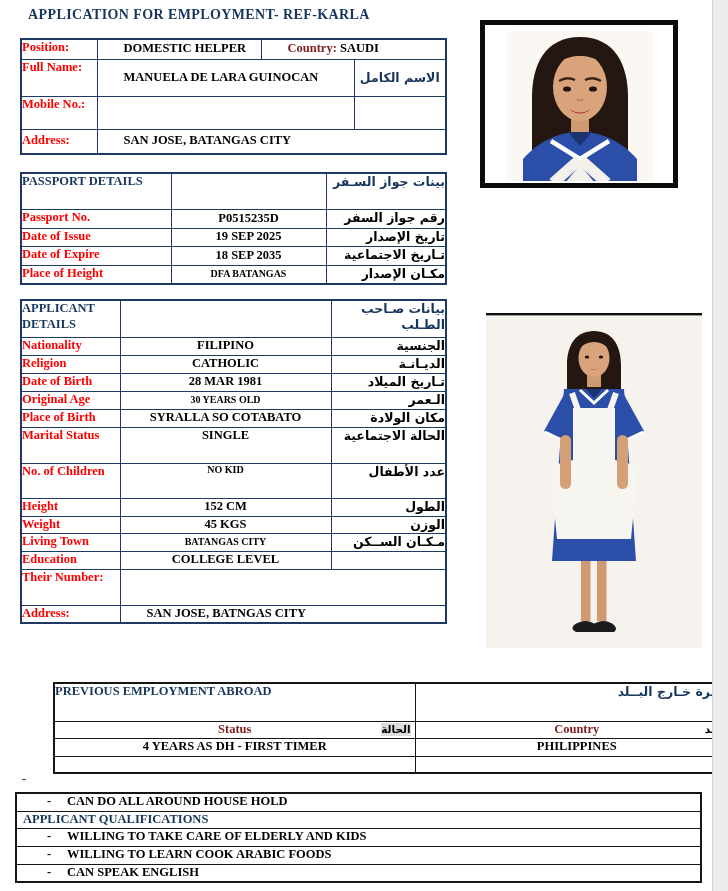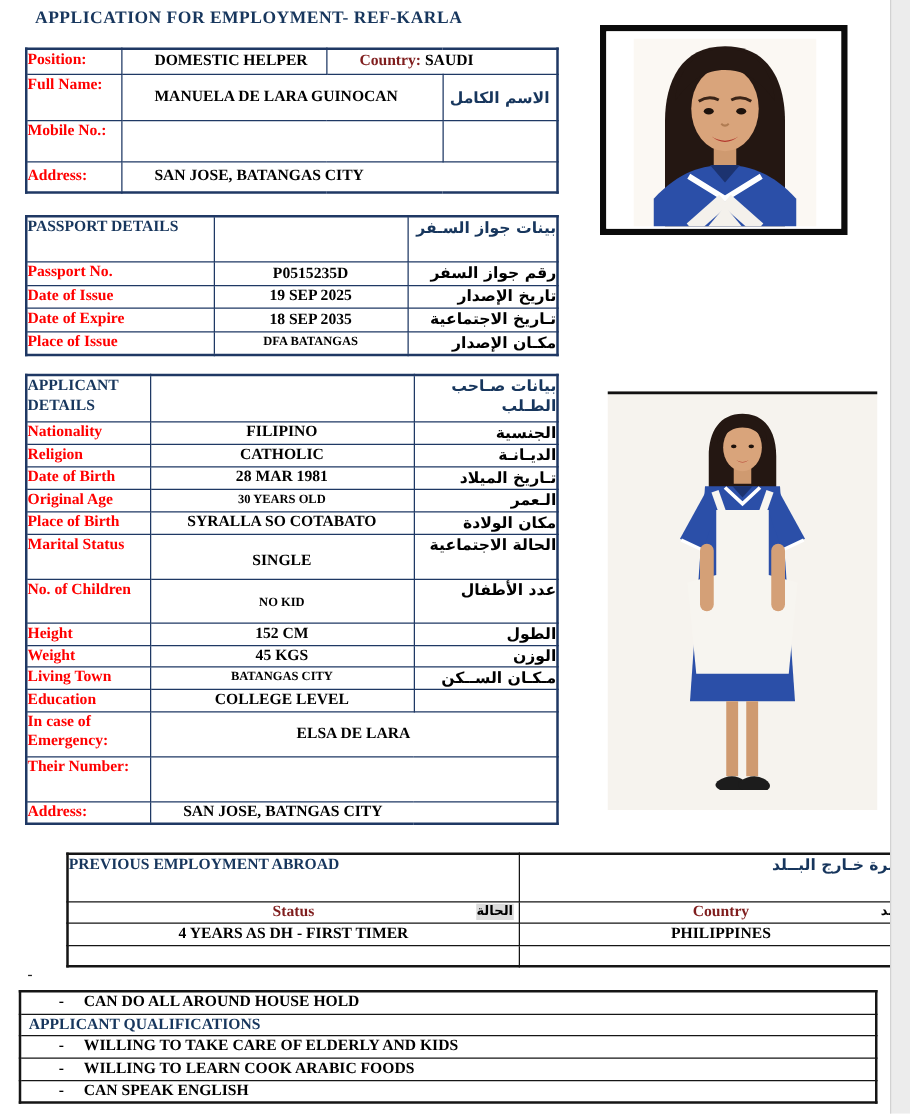--- a/index.html
+++ b/index.html
@@ -19,21 +19,21 @@
   table.doc{position:absolute;border-collapse:collapse;table-layout:fixed;}
   table.doc td{border:1.4px solid #1f3864;font-weight:bold;font-size:12.5px;
     padding:0;overflow:hidden;line-height:1.25;}
   table.doc.blk td{border-color:#151515;}
   table.doc{border:2px solid #1f3864;}
   table.doc.blk{border:2px solid #151515;}
 
   td.lbl{color:#ff0000;text-align:left;padding:1px 2px 0 7px;vertical-align:top;}
   td.hdr{color:#17365d;text-align:left;padding:1px 2px 0 7px;vertical-align:top;font-size:12.5px;}
   td.val{text-align:center;vertical-align:middle;}
-  td.val.vtop{vertical-align:top;padding-top:13px;}
+  td.val.vtop{vertical-align:top;padding-top:0;}
   td.val.left{text-align:left;padding-left:26px;}
   .small{font-size:10px !important;}
   td.ar{font-family:"DejaVu Sans",sans-serif;font-size:10.5px;font-weight:bold;
     text-align:right;direction:rtl;padding:1px 5px 0 2px;vertical-align:top;}
   td.ar.navy{color:#17365d;}
 
   
   .center-rel{position:relative;text-align:center;vertical-align:middle;}
   .red{color:#7f1d1d;}
   .navy{color:#17365d;}
@@ -138,21 +138,21 @@
     <td class="lbl">Date of Issue</td>
     <td class="val">19 SEP 2025</td>
     <td class="ar">تاريخ الإصدار</td>
   </tr>
   <tr style="height:19px">
     <td class="lbl">Date of Expire</td>
     <td class="val">18 SEP 2035</td>
     <td class="ar">تـاريخ الاجتماعية</td>
   </tr>
   <tr style="height:19px">
-    <td class="lbl">Place of Issue</td>
+    <td class="lbl">Place of Height</td>
     <td class="val small">DFA BATANGAS</td>
     <td class="ar">مكـان الإصدار</td>
   </tr>
 </tbody>
   </table>
 
 <table class="doc" style="left:20px;top:299px;width:425px;">
   <colgroup>
       <col style="width:99px">
       <col style="width:211px">
@@ -211,24 +211,20 @@
   </tr>
   <tr style="height:18px">
     <td class="lbl">Living Town</td>
     <td class="val small">BATANGAS CITY</td>
     <td class="ar">مـكـان الســكن</td>
   </tr>
   <tr style="height:18px">
     <td class="lbl">Education</td>
     <td class="val">COLLEGE LEVEL</td>
     <td class="ar"></td>
-  </tr>
-  <tr style="height:36px">
-    <td class="lbl">In case of Emergency:</td>
-    <td class="val" colspan="2">ELSA DE LARA</td>
   </tr>
   <tr style="height:36px">
     <td class="lbl">Their Number:</td>
     <td class="val" colspan="2"></td>
   </tr>
   <tr style="height:18px">
     <td class="lbl">Address:</td>
     <td class="val left" colspan="2">SAN JOSE, BATNGAS CITY</td>
   </tr>
 </tbody>

